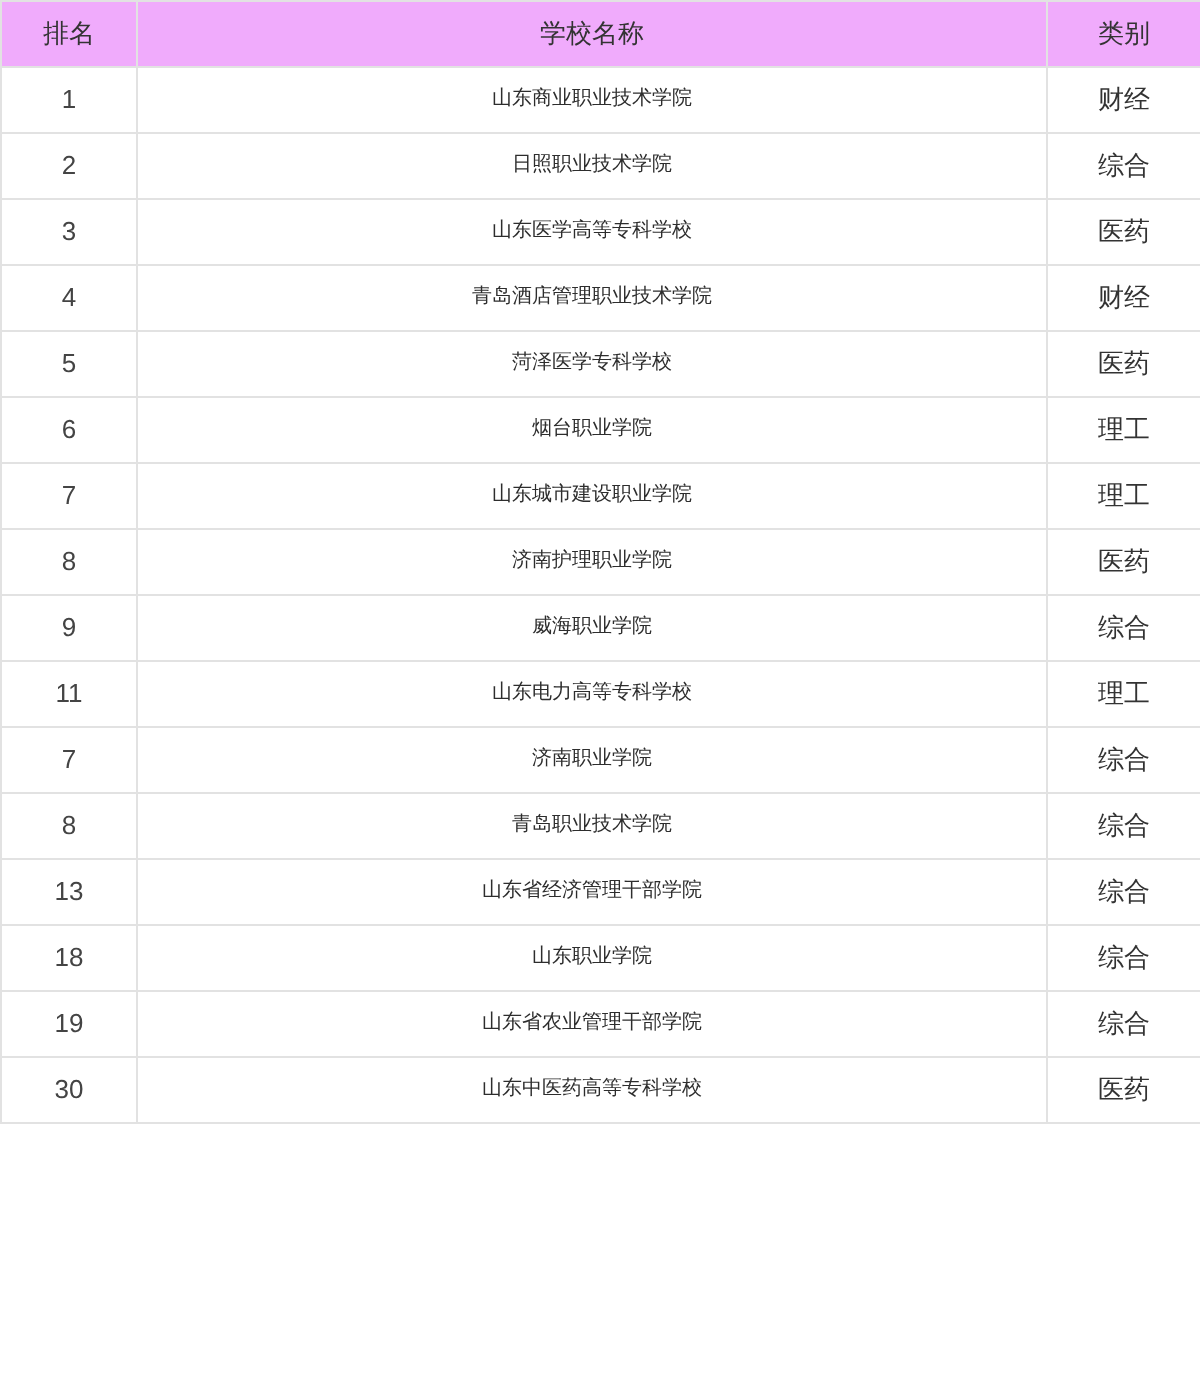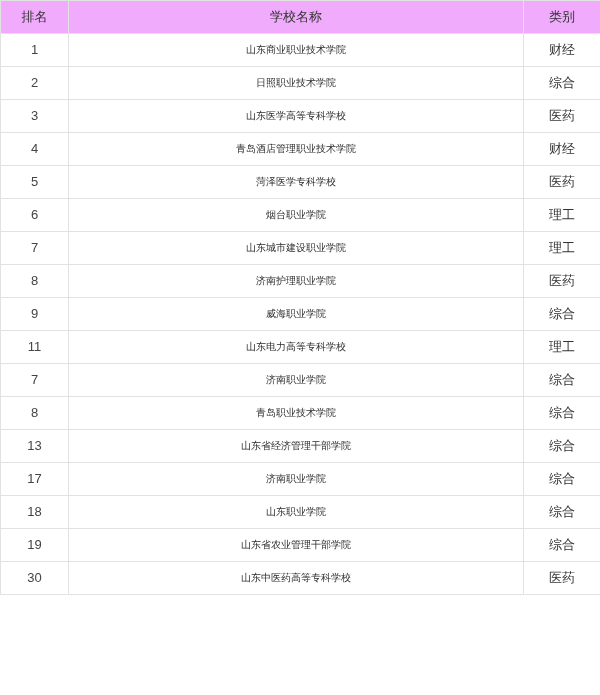--- a/index.html
+++ b/index.html
@@ -130,25 +130,20 @@
       <td class="cell-rank">8</td>
       <td class="cell-name">青岛职业技术学院</td>
       <td class="cell-cat">综合</td>
     </tr>
     <tr>
       <td class="cell-rank">13</td>
       <td class="cell-name">山东省经济管理干部学院</td>
       <td class="cell-cat">综合</td>
     </tr>
     <tr>
-      <td class="cell-rank">17</td>
-      <td class="cell-name">济南职业学院</td>
-      <td class="cell-cat">综合</td>
-    </tr>
-    <tr>
       <td class="cell-rank">18</td>
       <td class="cell-name">山东职业学院</td>
       <td class="cell-cat">综合</td>
     </tr>
     <tr>
       <td class="cell-rank">19</td>
       <td class="cell-name">山东省农业管理干部学院</td>
       <td class="cell-cat">综合</td>
     </tr>
     <tr>

